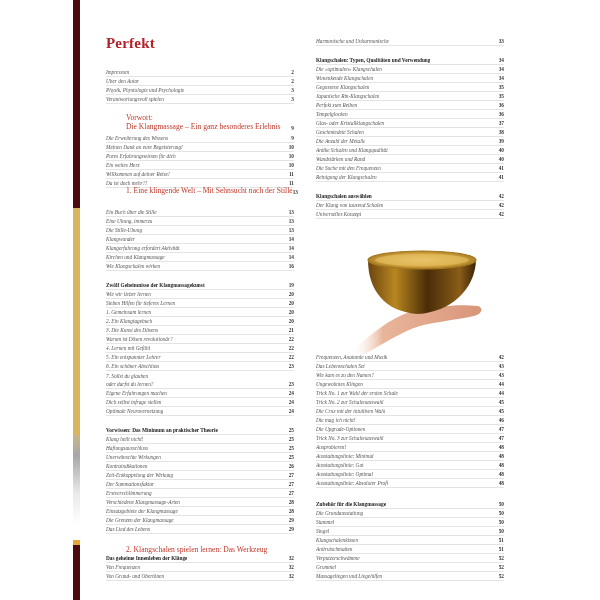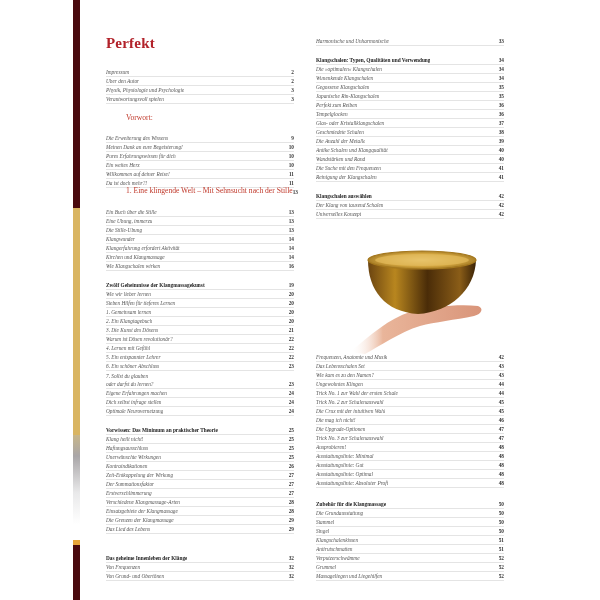--- a/index.html
+++ b/index.html
@@ -53,20 +53,24 @@
   <div class="row" style="top:86px">
       <span class="lbl">Physik, Physiologie und Psychologie</span>
       <span class="pg">3</span>
     </div>
   <div class="row" style="top:95px">
       <span class="lbl">Verantwortungsvoll spielen</span>
       <span class="pg">3</span>
     </div>
 
   <div class="heading-red" style="top:113px">Vorwort:</div>
+  <div class="heading-red-row" style="top:122px">
+    <span class="heading-red" style="position:static">Die Klangmassage – Ein ganz besonderes Erlebnis</span>
+    <span class="pg">9</span>
+  </div>
   <div class="row" style="top:134px">
       <span class="lbl">Die Erweiterung des Wissens</span>
       <span class="pg">9</span>
     </div>
   <div class="row" style="top:143px">
       <span class="lbl">Meinen Dank an eure Begeisterung!</span>
       <span class="pg">10</span>
     </div>
   <div class="row" style="top:152px">
       <span class="lbl">Pures Erfahrungswissen für dich</span>
@@ -221,20 +225,21 @@
     </div>
   <div class="row" style="top:516px">
       <span class="lbl">Die Grenzen der Klangmassage</span>
       <span class="pg">29</span>
     </div>
   <div class="row" style="top:525px">
       <span class="lbl">Das Lied des Lebens</span>
       <span class="pg">29</span>
     </div>
 
+  <div class="heading-red" style="top:545px">2. Klangschalen spielen lernen: Das Werkzeug</div>
   <div class="row bold" style="top:554px">
       <span class="lbl">Das geheime Innenleben der Klänge</span>
       <span class="pg">32</span>
     </div>
   <div class="row" style="top:563px">
       <span class="lbl">Von Frequenzen</span>
       <span class="pg">32</span>
     </div>
   <div class="row" style="top:572px">
       <span class="lbl">Von Grund- und Obertönen</span>

